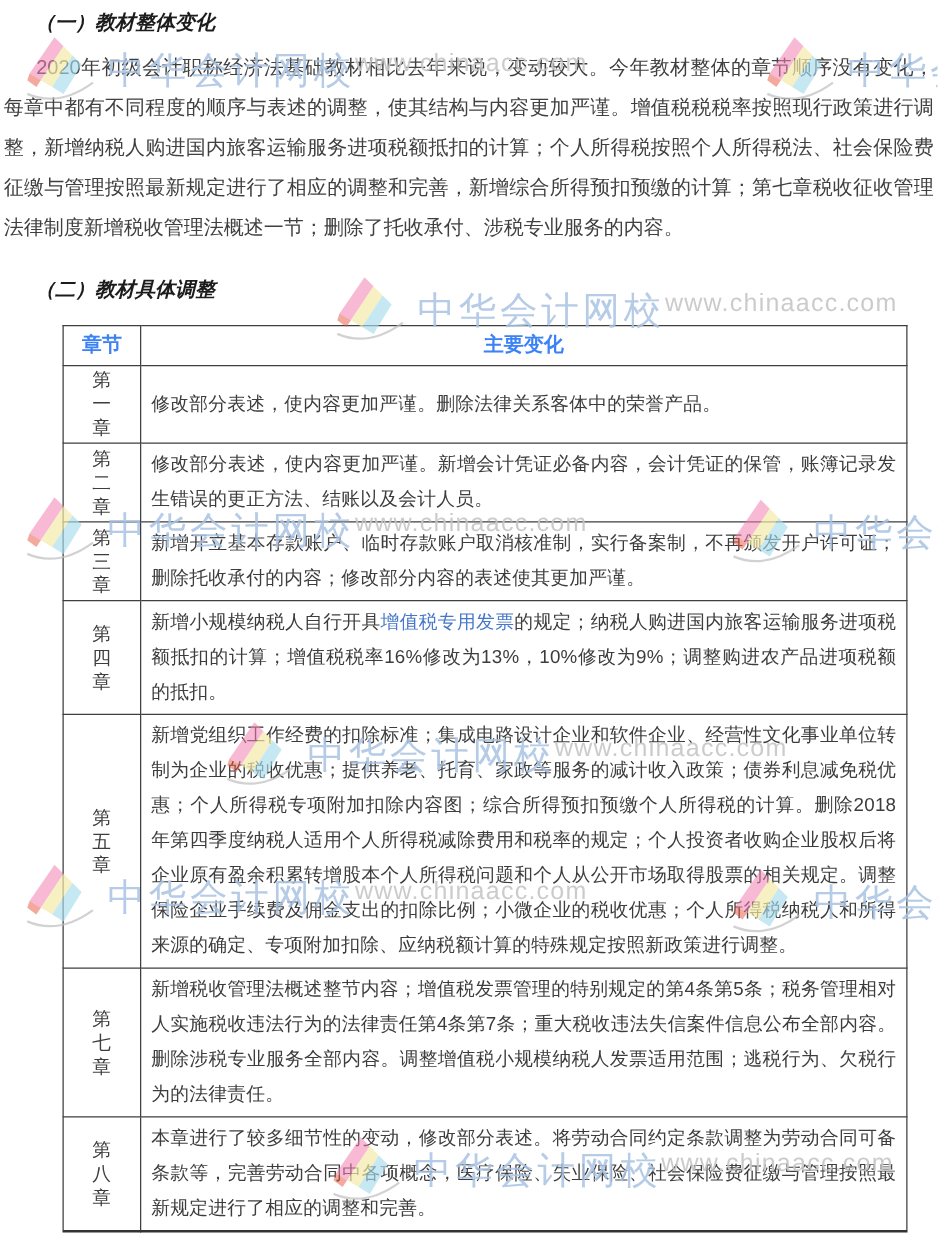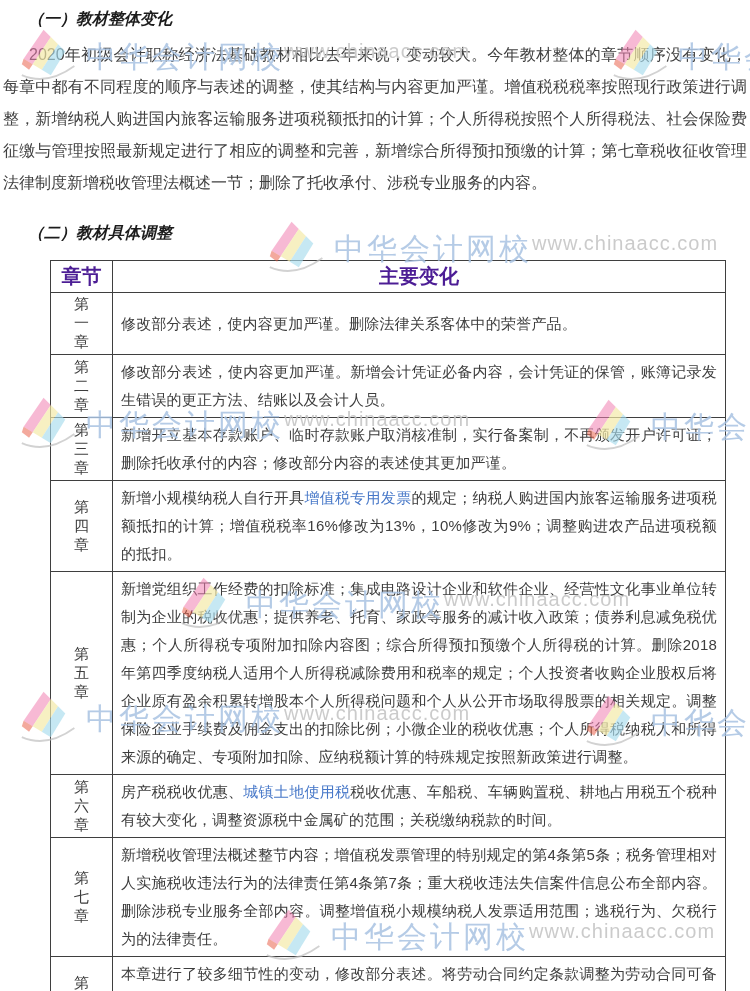--- a/index.html
+++ b/index.html
@@ -20,21 +20,21 @@
     font-size:16px;color:#404040;line-height:32px;
     text-align:justify;text-indent:26px;
   }
   table.changes{
     border-collapse:collapse;table-layout:fixed;
     width:676px;margin:16px 0 0 50px;
     border:1px solid #3f3f3f;border-bottom:2px solid #333;
   }
   table.changes col.c1{width:62px;}
   table.changes th{
-    border:1px solid #3f3f3f;font-size:20px;font-weight:bold;color:#4c1d95;
+    border:1px solid #3f3f3f;font-size:16px;font-weight:bold;color:#3b82f6;
     height:31px;text-align:center;padding:0;
   }
   table.changes td{
     border:1px solid #3f3f3f;font-size:15px;color:#3d3d3d;
     letter-spacing:0.2px;
   }
   td.chapter{text-align:center;vertical-align:middle;padding:2px 16px;}
   td.changes-cell{
     padding:3px 8px;line-height:28px;text-align:justify;vertical-align:middle;
   }
@@ -88,24 +88,20 @@
         </tr>
         <tr>
           <td class="chapter">第四章</td>
           <td class="changes-cell"><span>新增小规模纳税人自行开具</span><a class="link">增值税专用发票</a><span>的规定；纳税人购进国内旅客运输服务进项税额抵扣的计算；增值税税率16%修改为13%，10%修改为9%；调整购进农产品进项税额的抵扣。</span></td>
         </tr>
         <tr>
           <td class="chapter">第五章</td>
           <td class="changes-cell"><span>新增党组织工作经费的扣除标准；集成电路设计企业和软件企业、经营性文化事业单位转制为企业的税收优惠；提供养老、托育、家政等服务的减计收入政策；债券利息减免税优惠；个人所得税专项附加扣除内容图；综合所得预扣预缴个人所得税的计算。删除2018年第四季度纳税人适用个人所得税减除费用和税率的规定；个人投资者收购企业股权后将企业原有盈余积累转增股本个人所得税问题和个人从公开市场取得股票的相关规定。调整保险企业手续费及佣金支出的扣除比例；小微企业的税收优惠；个人所得税纳税人和所得来源的确定、专项附加扣除、应纳税额计算的特殊规定按照新政策进行调整。</span></td>
         </tr>
         <tr>
-          <td class="chapter">第六章</td>
-          <td class="changes-cell"><span>房产税税收优惠、</span><a class="link">城镇土地使用税</a><span>税收优惠、车船税、车辆购置税、耕地占用税五个税种有较大变化，调整资源税中金属矿的范围；关税缴纳税款的时间。</span></td>
-        </tr>
-        <tr>
           <td class="chapter">第七章</td>
           <td class="changes-cell"><span>新增税收管理法概述整节内容；增值税发票管理的特别规定的第4条第5条；税务管理相对人实施税收违法行为的法律责任第4条第7条；重大税收违法失信案件信息公布全部内容。删除涉税专业服务全部内容。调整增值税小规模纳税人发票适用范围；逃税行为、欠税行为的法律责任。</span></td>
         </tr>
         <tr>
           <td class="chapter">第八章</td>
           <td class="changes-cell"><span>本章进行了较多细节性的变动，修改部分表述。将劳动合同约定条款调整为劳动合同可备条款等，完善劳动合同中各项概念，医疗保险、失业保险、社会保险费征缴与管理按照最新规定进行了相应的调整和完善。</span></td>
         </tr>
       </tbody>
   </table>
 </div>

